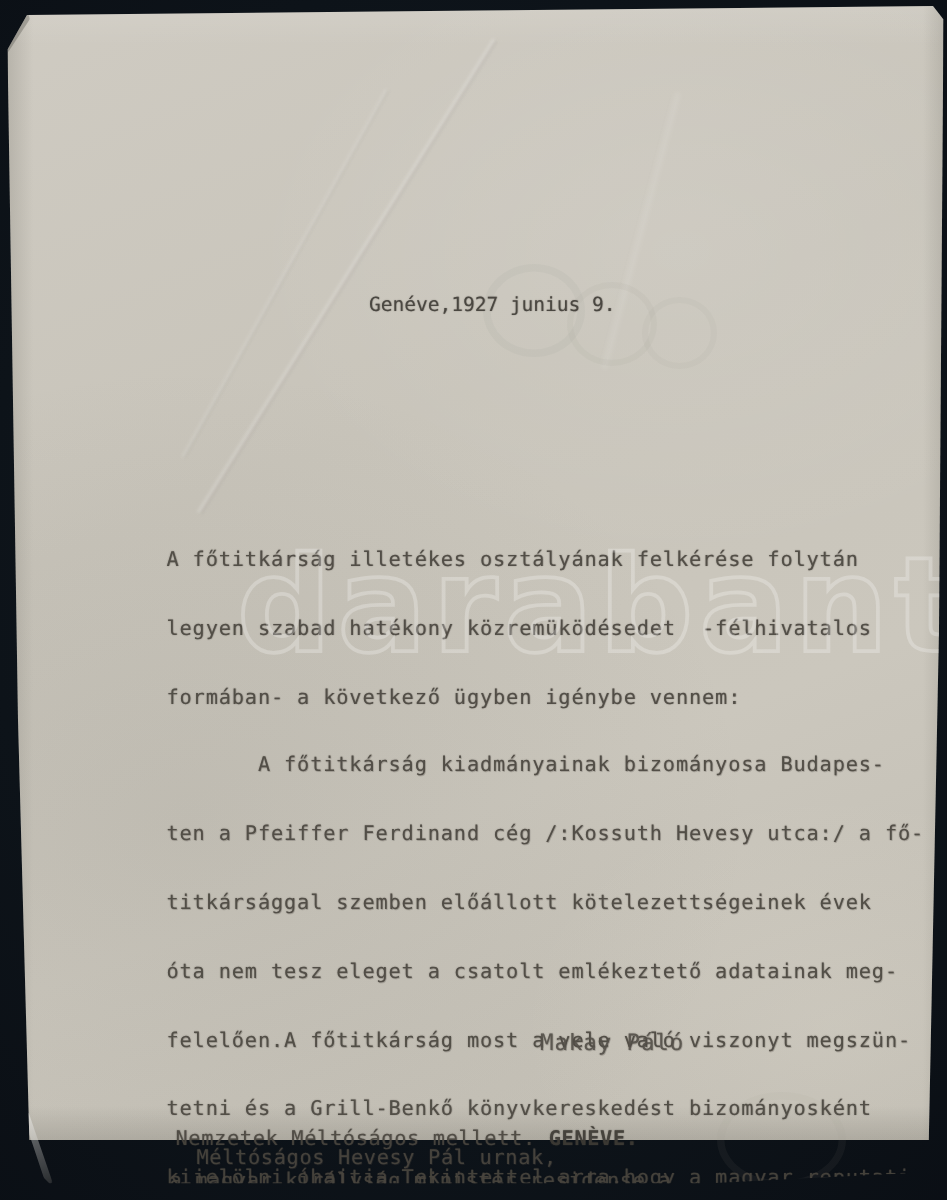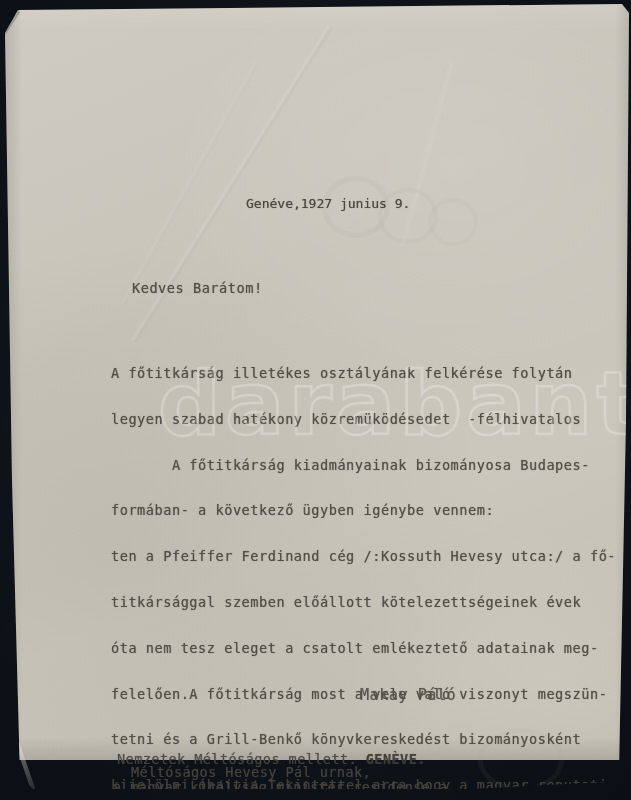--- a/index.html
+++ b/index.html
@@ -101,27 +101,26 @@
     <div class="crease crease-c"></div>
     <div class="fold-tl"></div>
     <div class="fold-bl"></div>
 
     <div class="ring ring-1"></div>
     <div class="ring ring-2"></div>
     <div class="ring ring-3"></div>
     <div class="ring ring-4"></div>
 
     <div class="ink dateline">Genéve,1927 junius 9.</div>
-    <div class="ink salutation">Kedves Barátom!</div>
 
     <div class="ink body-block">
       <div class="bline">A főtitkárság illetékes osztályának felkérése folytán</div>
       <div class="bline">legyen szabad hatékony közremüködésedet  -félhivatalos</div>
+      <div class="bline">formában- a következő ügyben igénybe vennem:</div>
       <div class="bline">       A főtitkárság kiadmányainak bizományosa Budapes-</div>
-      <div class="bline">formában- a következő ügyben igénybe vennem:</div>
       <div class="bline">ten a Pfeiffer Ferdinand cég /:Kossuth Hevesy utca:/ a fő-</div>
       <div class="bline">titkársággal szemben előállott kötelezettségeinek évek</div>
       <div class="bline">óta nem tesz eleget a csatolt emlékeztető adatainak meg-</div>
       <div class="bline">felelően.A főtitkárság most a vele való viszonyt megszün-</div>
       <div class="bline">tetni és a Grill-Benkő könyvkereskedést bizományosként</div>
       <div class="bline">kijelölni óhajtja.Tekintettel arra,hogy a magyar reputatió</div>
       
       
       
       

